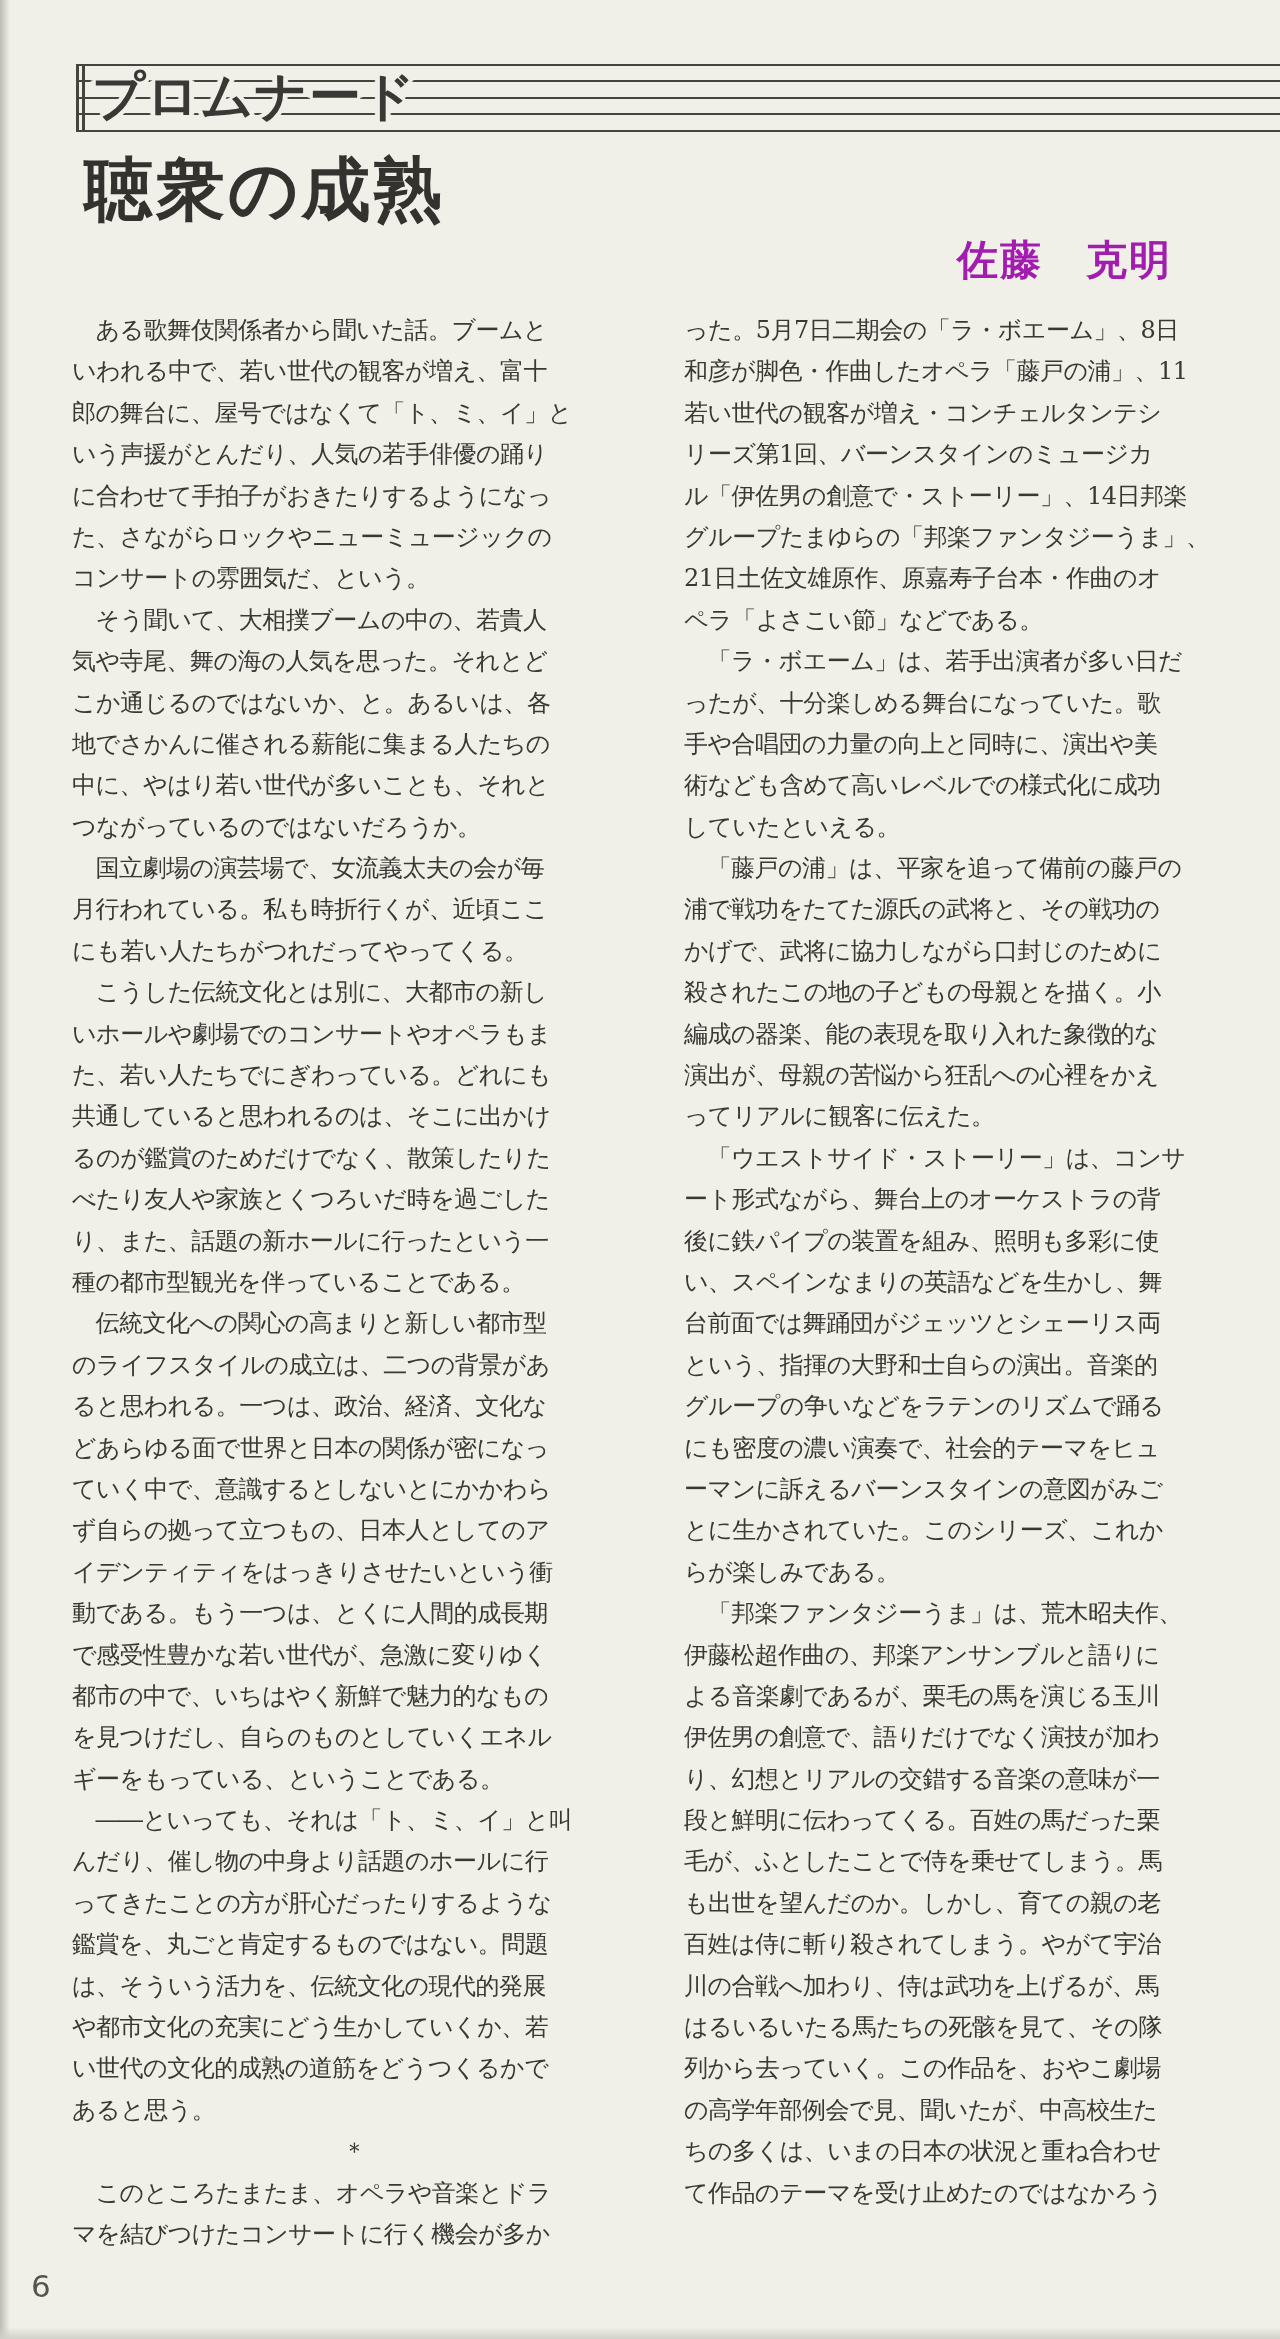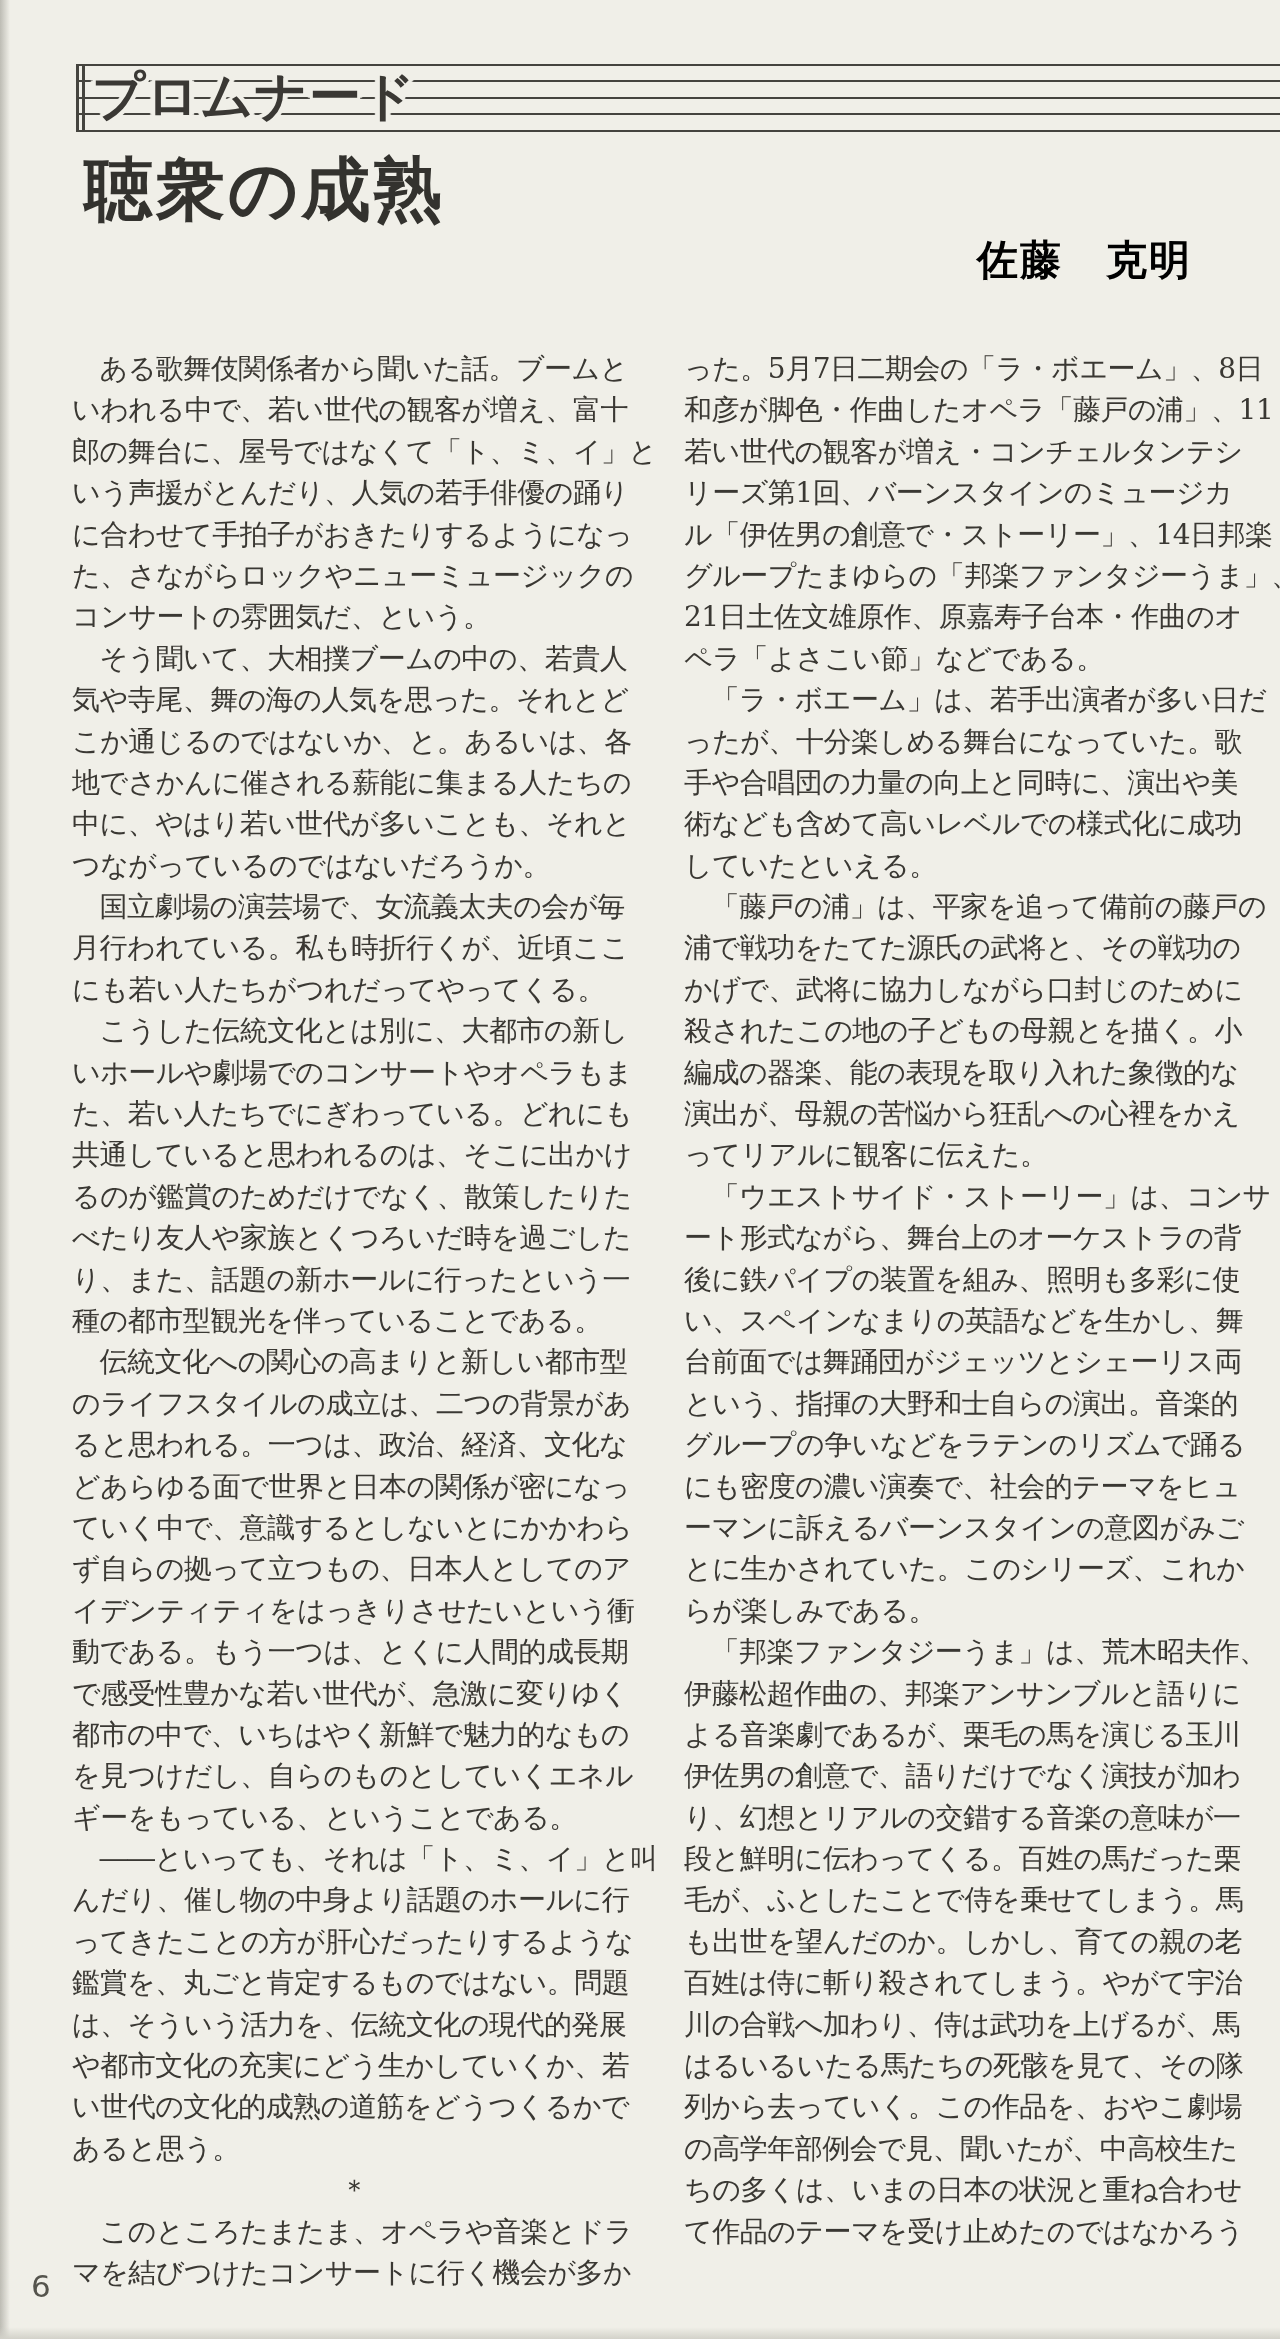--- a/index.html
+++ b/index.html
@@ -47,32 +47,32 @@
   }
   .page-title {
     position: absolute; left: 84px; top: 152px;
     font-family: "DejaVu Sans", "Liberation Sans", sans-serif;
     font-weight: bold;
     font-size: 69px; line-height: 1.1;
     letter-spacing: 3px;
     color: #33322e;
   }
   .author {
-    position: absolute; left: 977px; top: 238px;
+    position: absolute; left: 957px; top: 238px;
     font-family: "DejaVu Sans", "Liberation Sans", sans-serif;
     font-weight: bold;
     font-size: 41px; line-height: 1.1;
     letter-spacing: 2px;
-    color: #000000;
+    color: #a21caf;
   }
 
   
   .col {
-    position: absolute; top: 348px; width: 565px;
-    font-size: 28px; line-height: 41.4px;
+    position: absolute; top: 310px; width: 565px;
+    font-size: 24px; line-height: 41.4px;
     letter-spacing: -0.5px;
     color: #3a3833;
     text-align: left;
     white-space: nowrap;
   }
   .col-left  { left: 72px;  }
   .col-right { left: 684px; }
   .tline { height: 41.4px; }
   .tline.center { text-align: center; letter-spacing: 0; }
 

